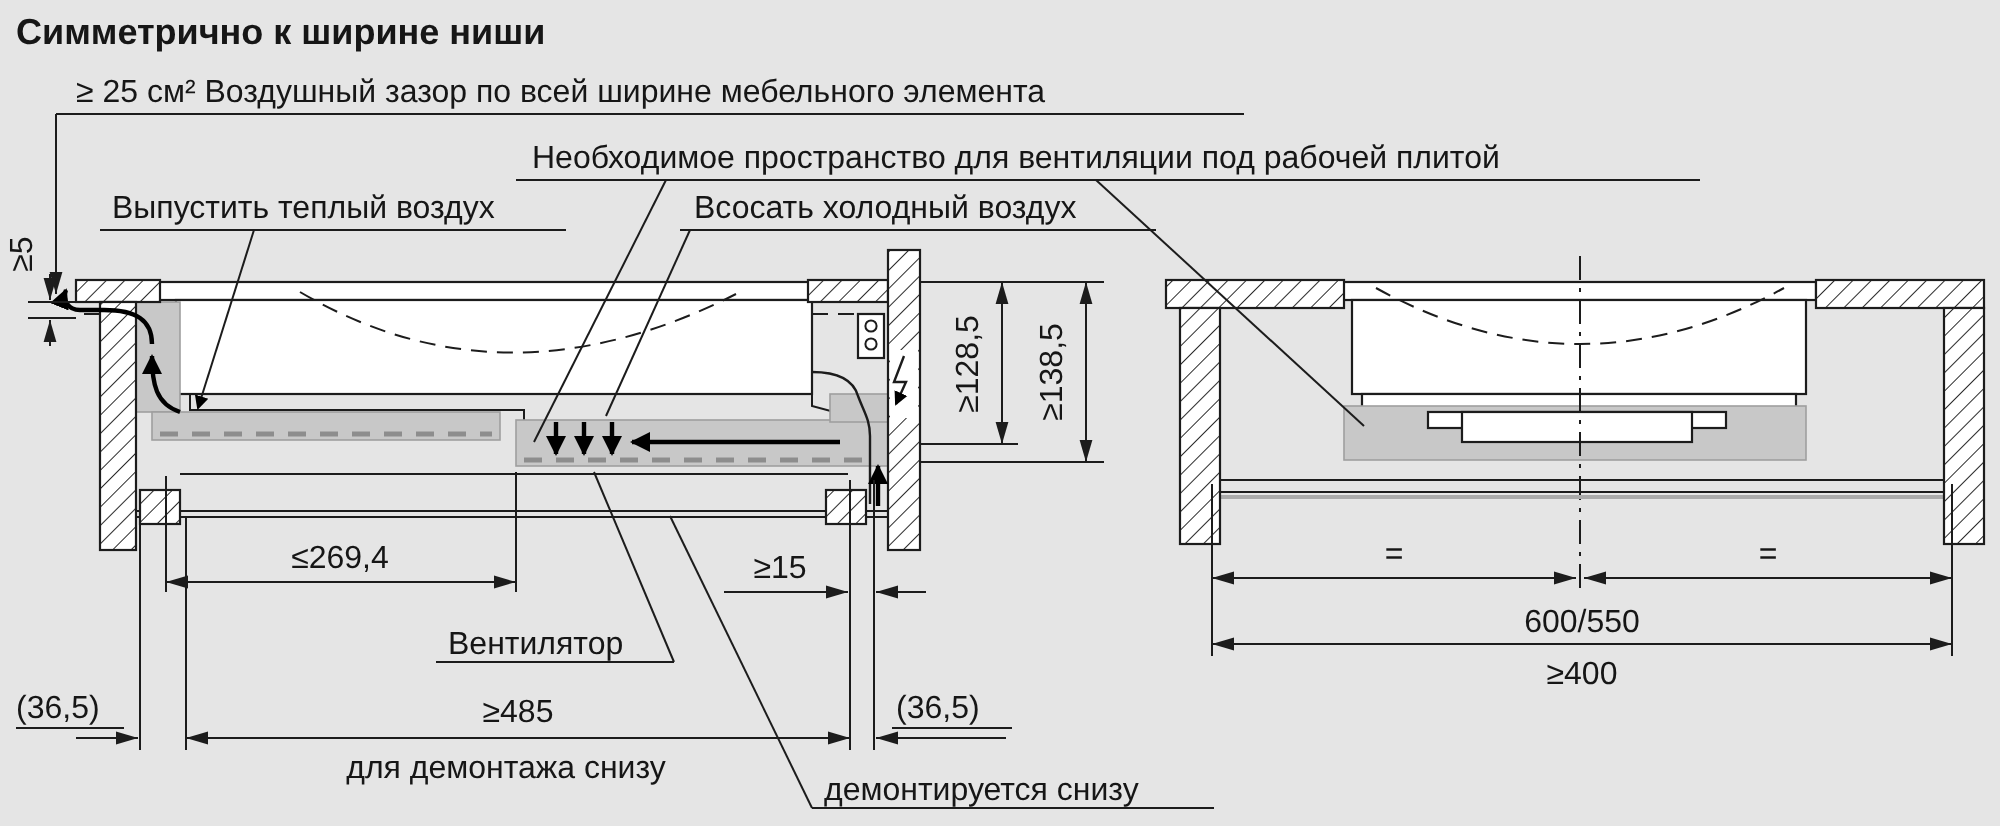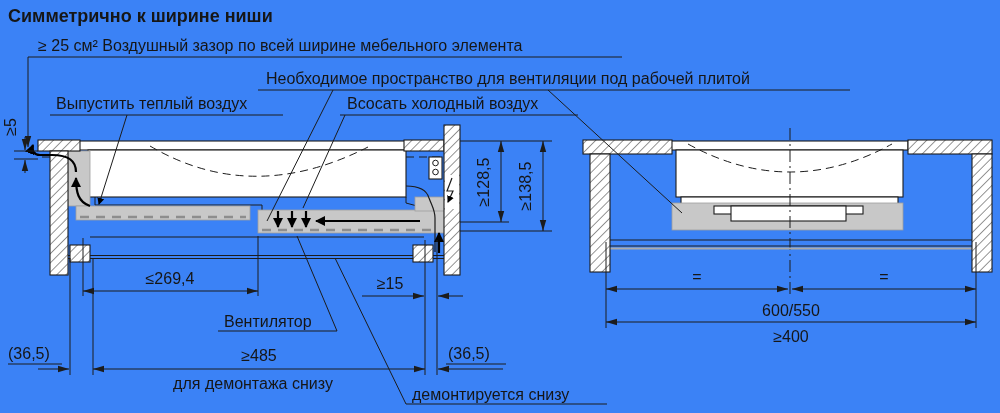--- a/index.html
+++ b/index.html
@@ -1,16 +1,16 @@
 <!DOCTYPE html>
 <html><head>
 <meta charset="utf-8">
 <style>
   html,body{margin:0;padding:0;background:#fff;}
-  .canvas{position:relative;width:1000px;height:413px;background:#3b82f6;overflow:hidden;}
+  .canvas{position:relative;width:1000px;height:413px;background:#e5e5e5;overflow:hidden;}
   svg{display:block;}
   text{font-family:"Liberation Sans","DejaVu Sans",sans-serif;fill:#161616;}
   .ttl{font-size:18px;font-weight:bold;}
   .lbl{font-size:16px;}
   .dim{font-size:16px;}
   .mid{text-anchor:middle;}
   .s{stroke:#1c1c1c;stroke-width:1;fill:none;}
   .s2{stroke:#1c1c1c;stroke-width:1.2;fill:none;}
   .dsh{stroke-dasharray:8 5;}
   .dadot{stroke-dasharray:12 4 2 4;}

